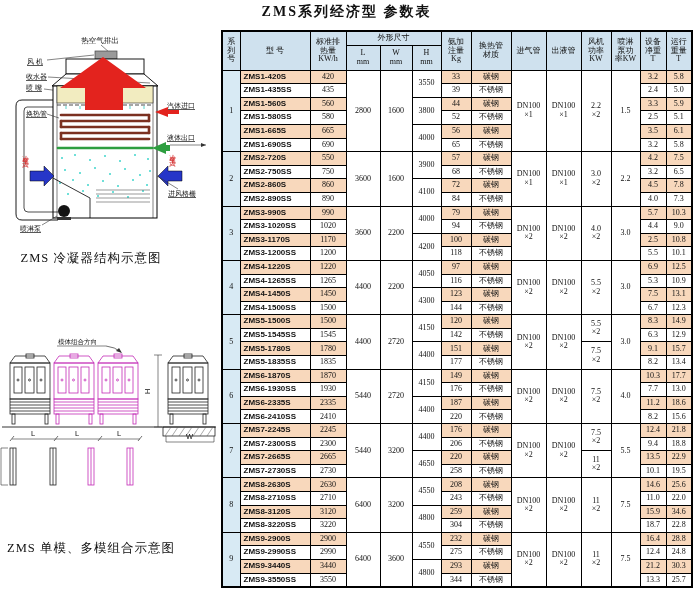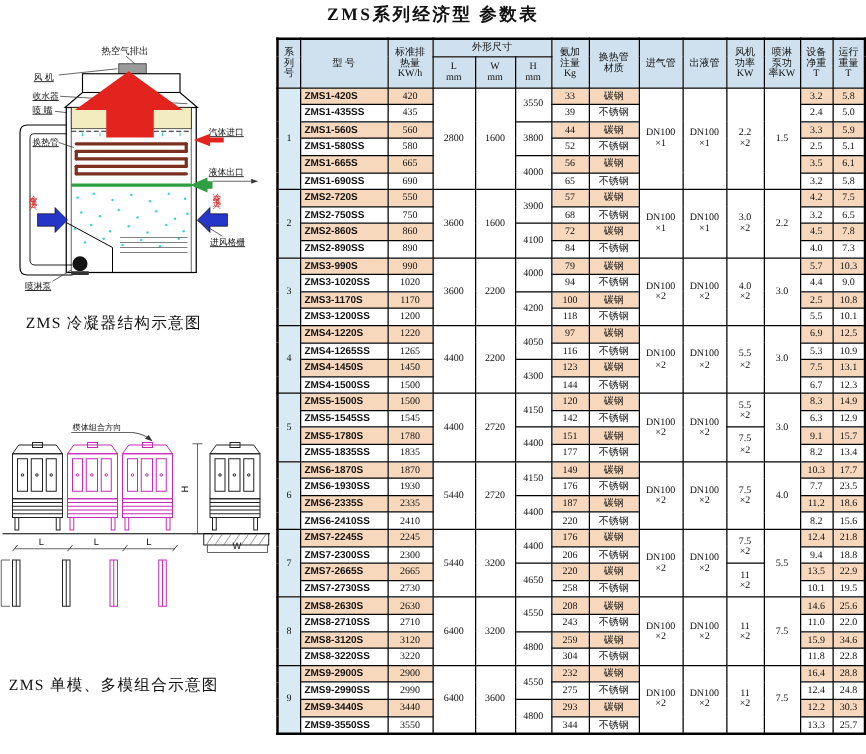--- a/index.html
+++ b/index.html
@@ -547,21 +547,21 @@
           <td rowspan="4">4.0</td>
           <td class="peach">10.3</td>
           <td class="peach">17.7</td>
         </tr>
         <tr>
           <td class="model-cell">ZMS6-1930SS</td>
           <td>1930</td>
           <td>176</td>
           <td>不锈钢</td>
           <td>7.7</td>
-          <td>23.5</td>
+          <td>13.0</td>
         </tr>
         <tr>
           <td class="model-cell peach">ZMS6-2335S</td>
           <td class="peach">2335</td>
           <td rowspan="2">4400</td>
           <td class="peach">187</td>
           <td class="peach">碳钢</td>
           <td class="peach">11.2</td>
           <td class="peach">18.6</td>
         </tr>
@@ -653,21 +653,21 @@
           <td class="peach">259</td>
           <td class="peach">碳钢</td>
           <td class="peach">15.9</td>
           <td class="peach">34.6</td>
         </tr>
         <tr>
           <td class="model-cell">ZMS8-3220SS</td>
           <td>3220</td>
           <td>304</td>
           <td>不锈钢</td>
-          <td>11.8</td>
+          <td>18.7</td>
           <td>22.8</td>
         </tr>
         <tr>
           <td rowspan="4" class="series-cell">9</td>
           <td class="model-cell peach">ZMS9-2900S</td>
           <td class="peach">2900</td>
           <td rowspan="4">6400</td>
           <td rowspan="4">3600</td>
           <td rowspan="2">4550</td>
           <td class="peach">232</td>
@@ -689,21 +689,21 @@
           <td>不锈钢</td>
           <td>12.4</td>
           <td>24.8</td>
         </tr>
         <tr>
           <td class="model-cell peach">ZMS9-3440S</td>
           <td class="peach">3440</td>
           <td rowspan="2">4800</td>
           <td class="peach">293</td>
           <td class="peach">碳钢</td>
-          <td class="peach">12.2</td>
+          <td class="peach">21.2</td>
           <td class="peach">30.3</td>
         </tr>
         <tr>
           <td class="model-cell">ZMS9-3550SS</td>
           <td>3550</td>
           <td>344</td>
           <td>不锈钢</td>
           <td>13.3</td>
           <td>25.7</td>
         </tr>

